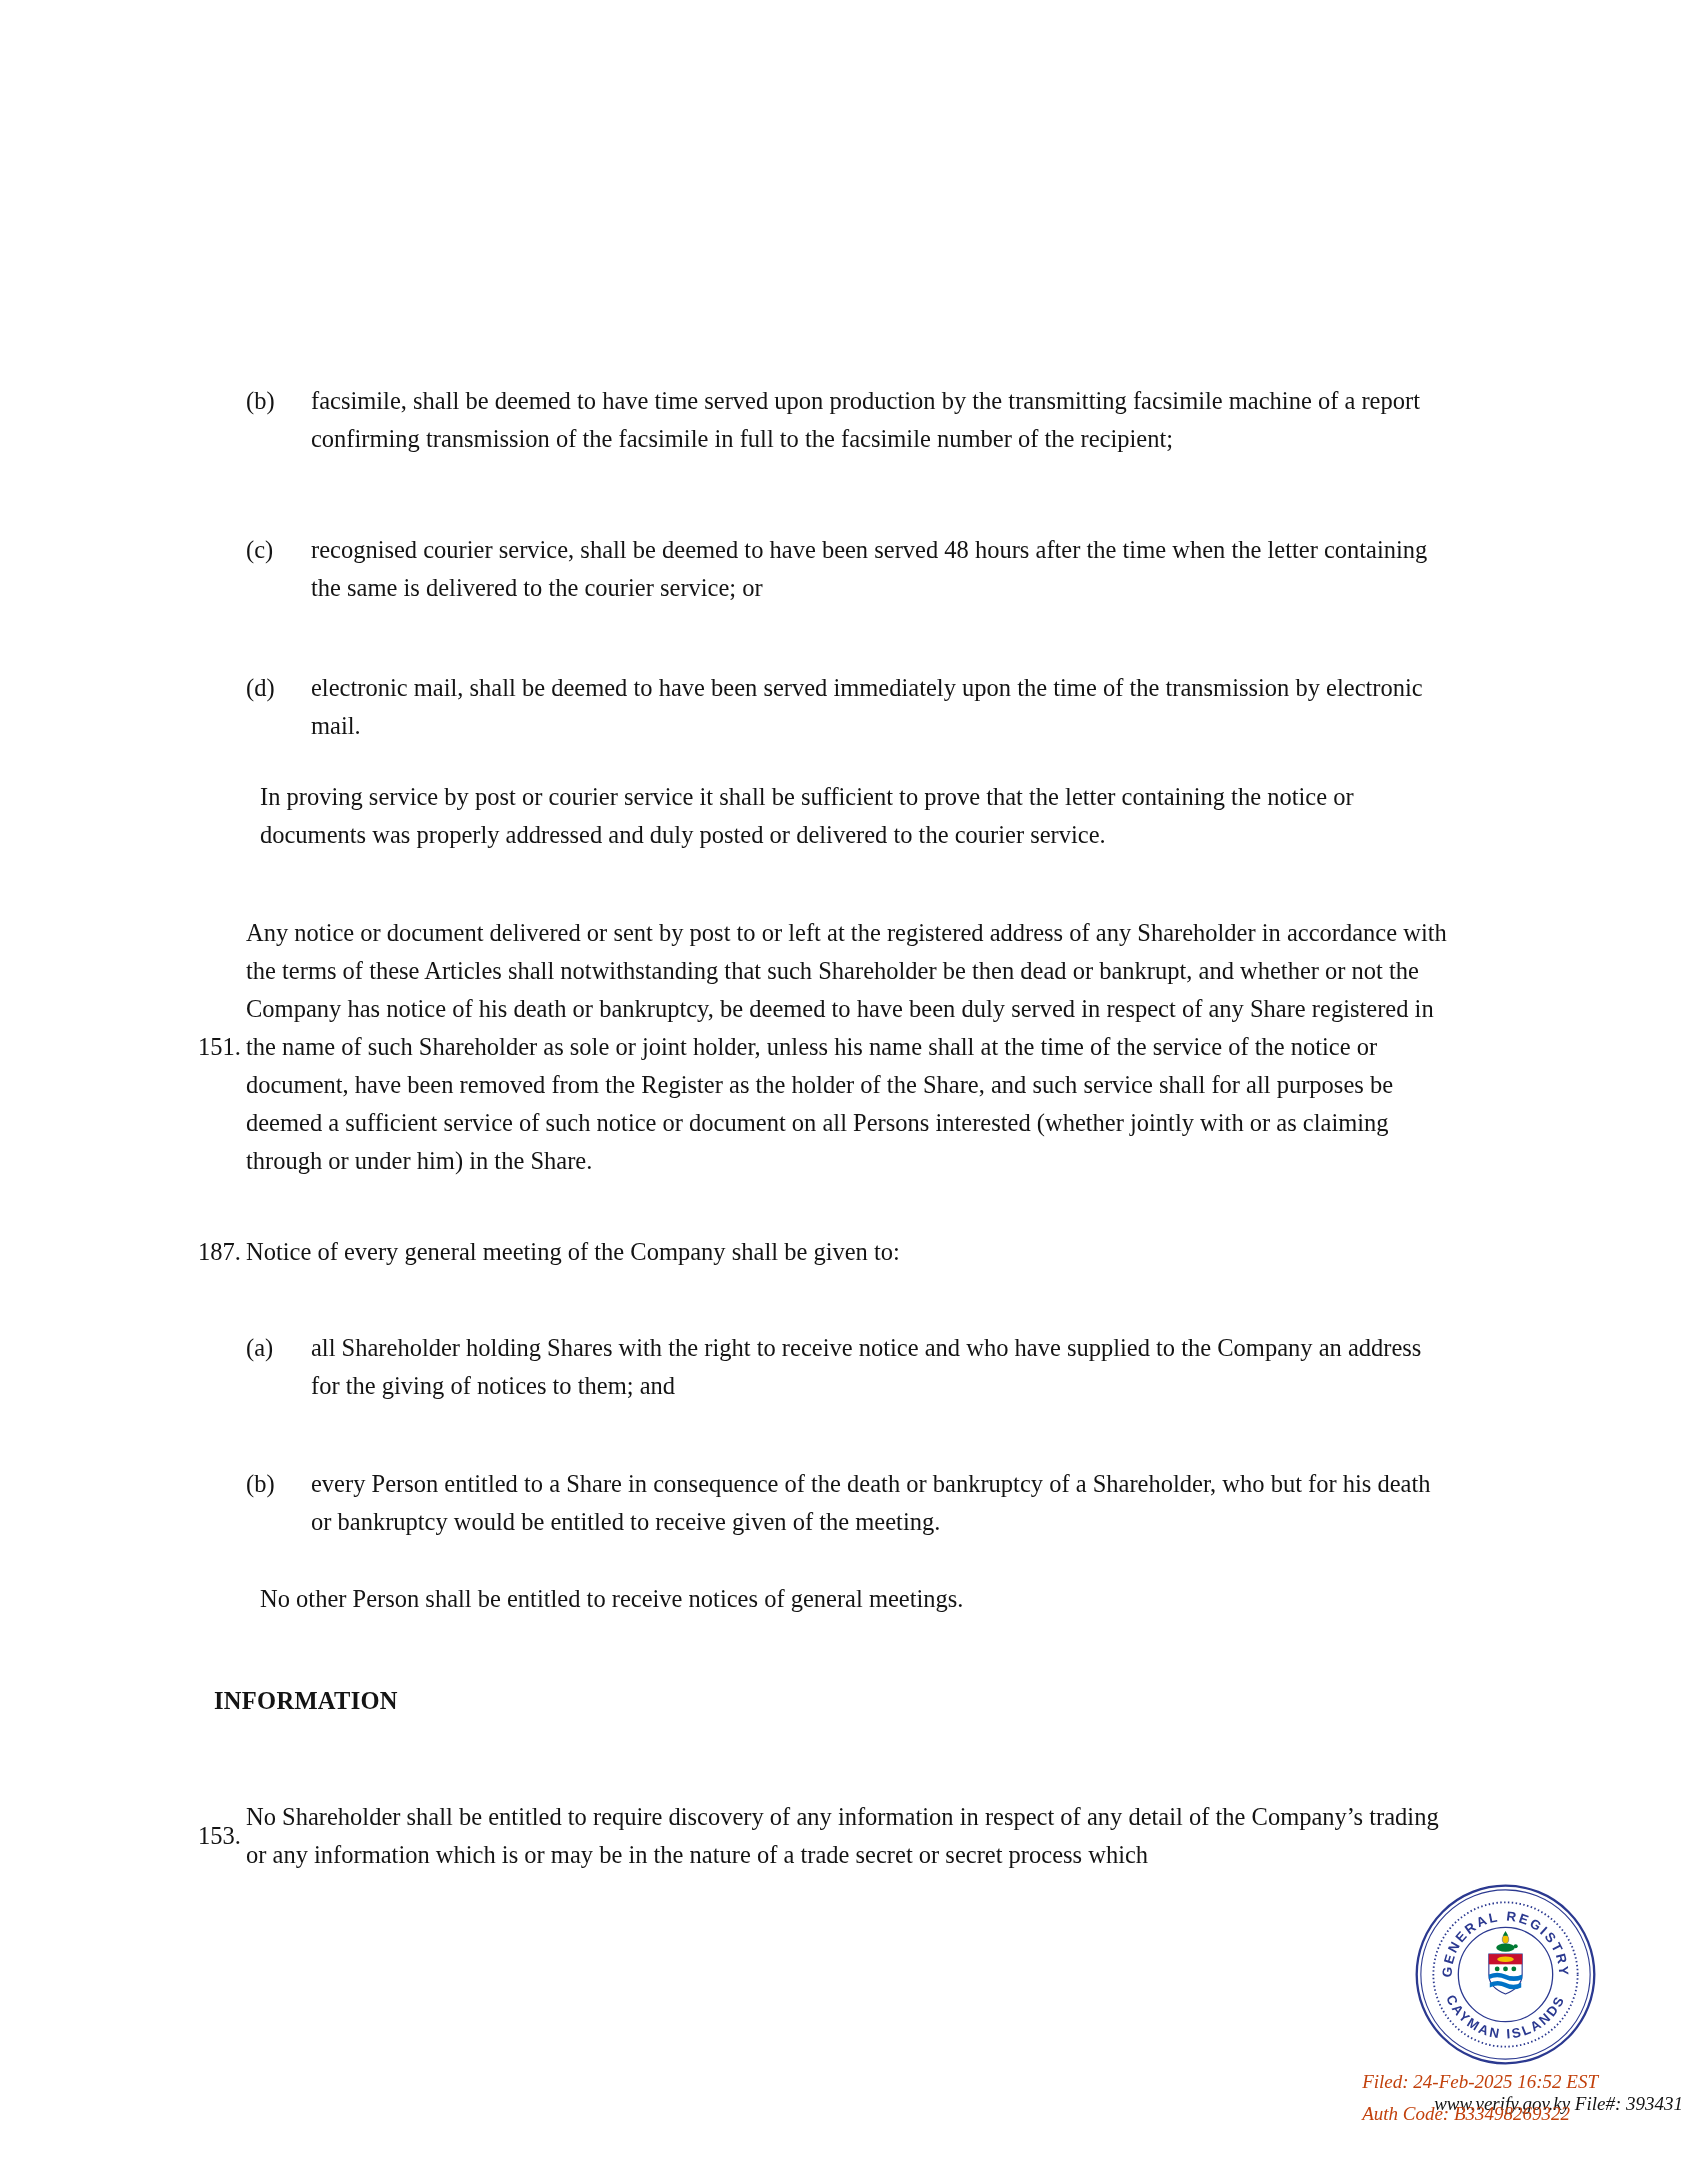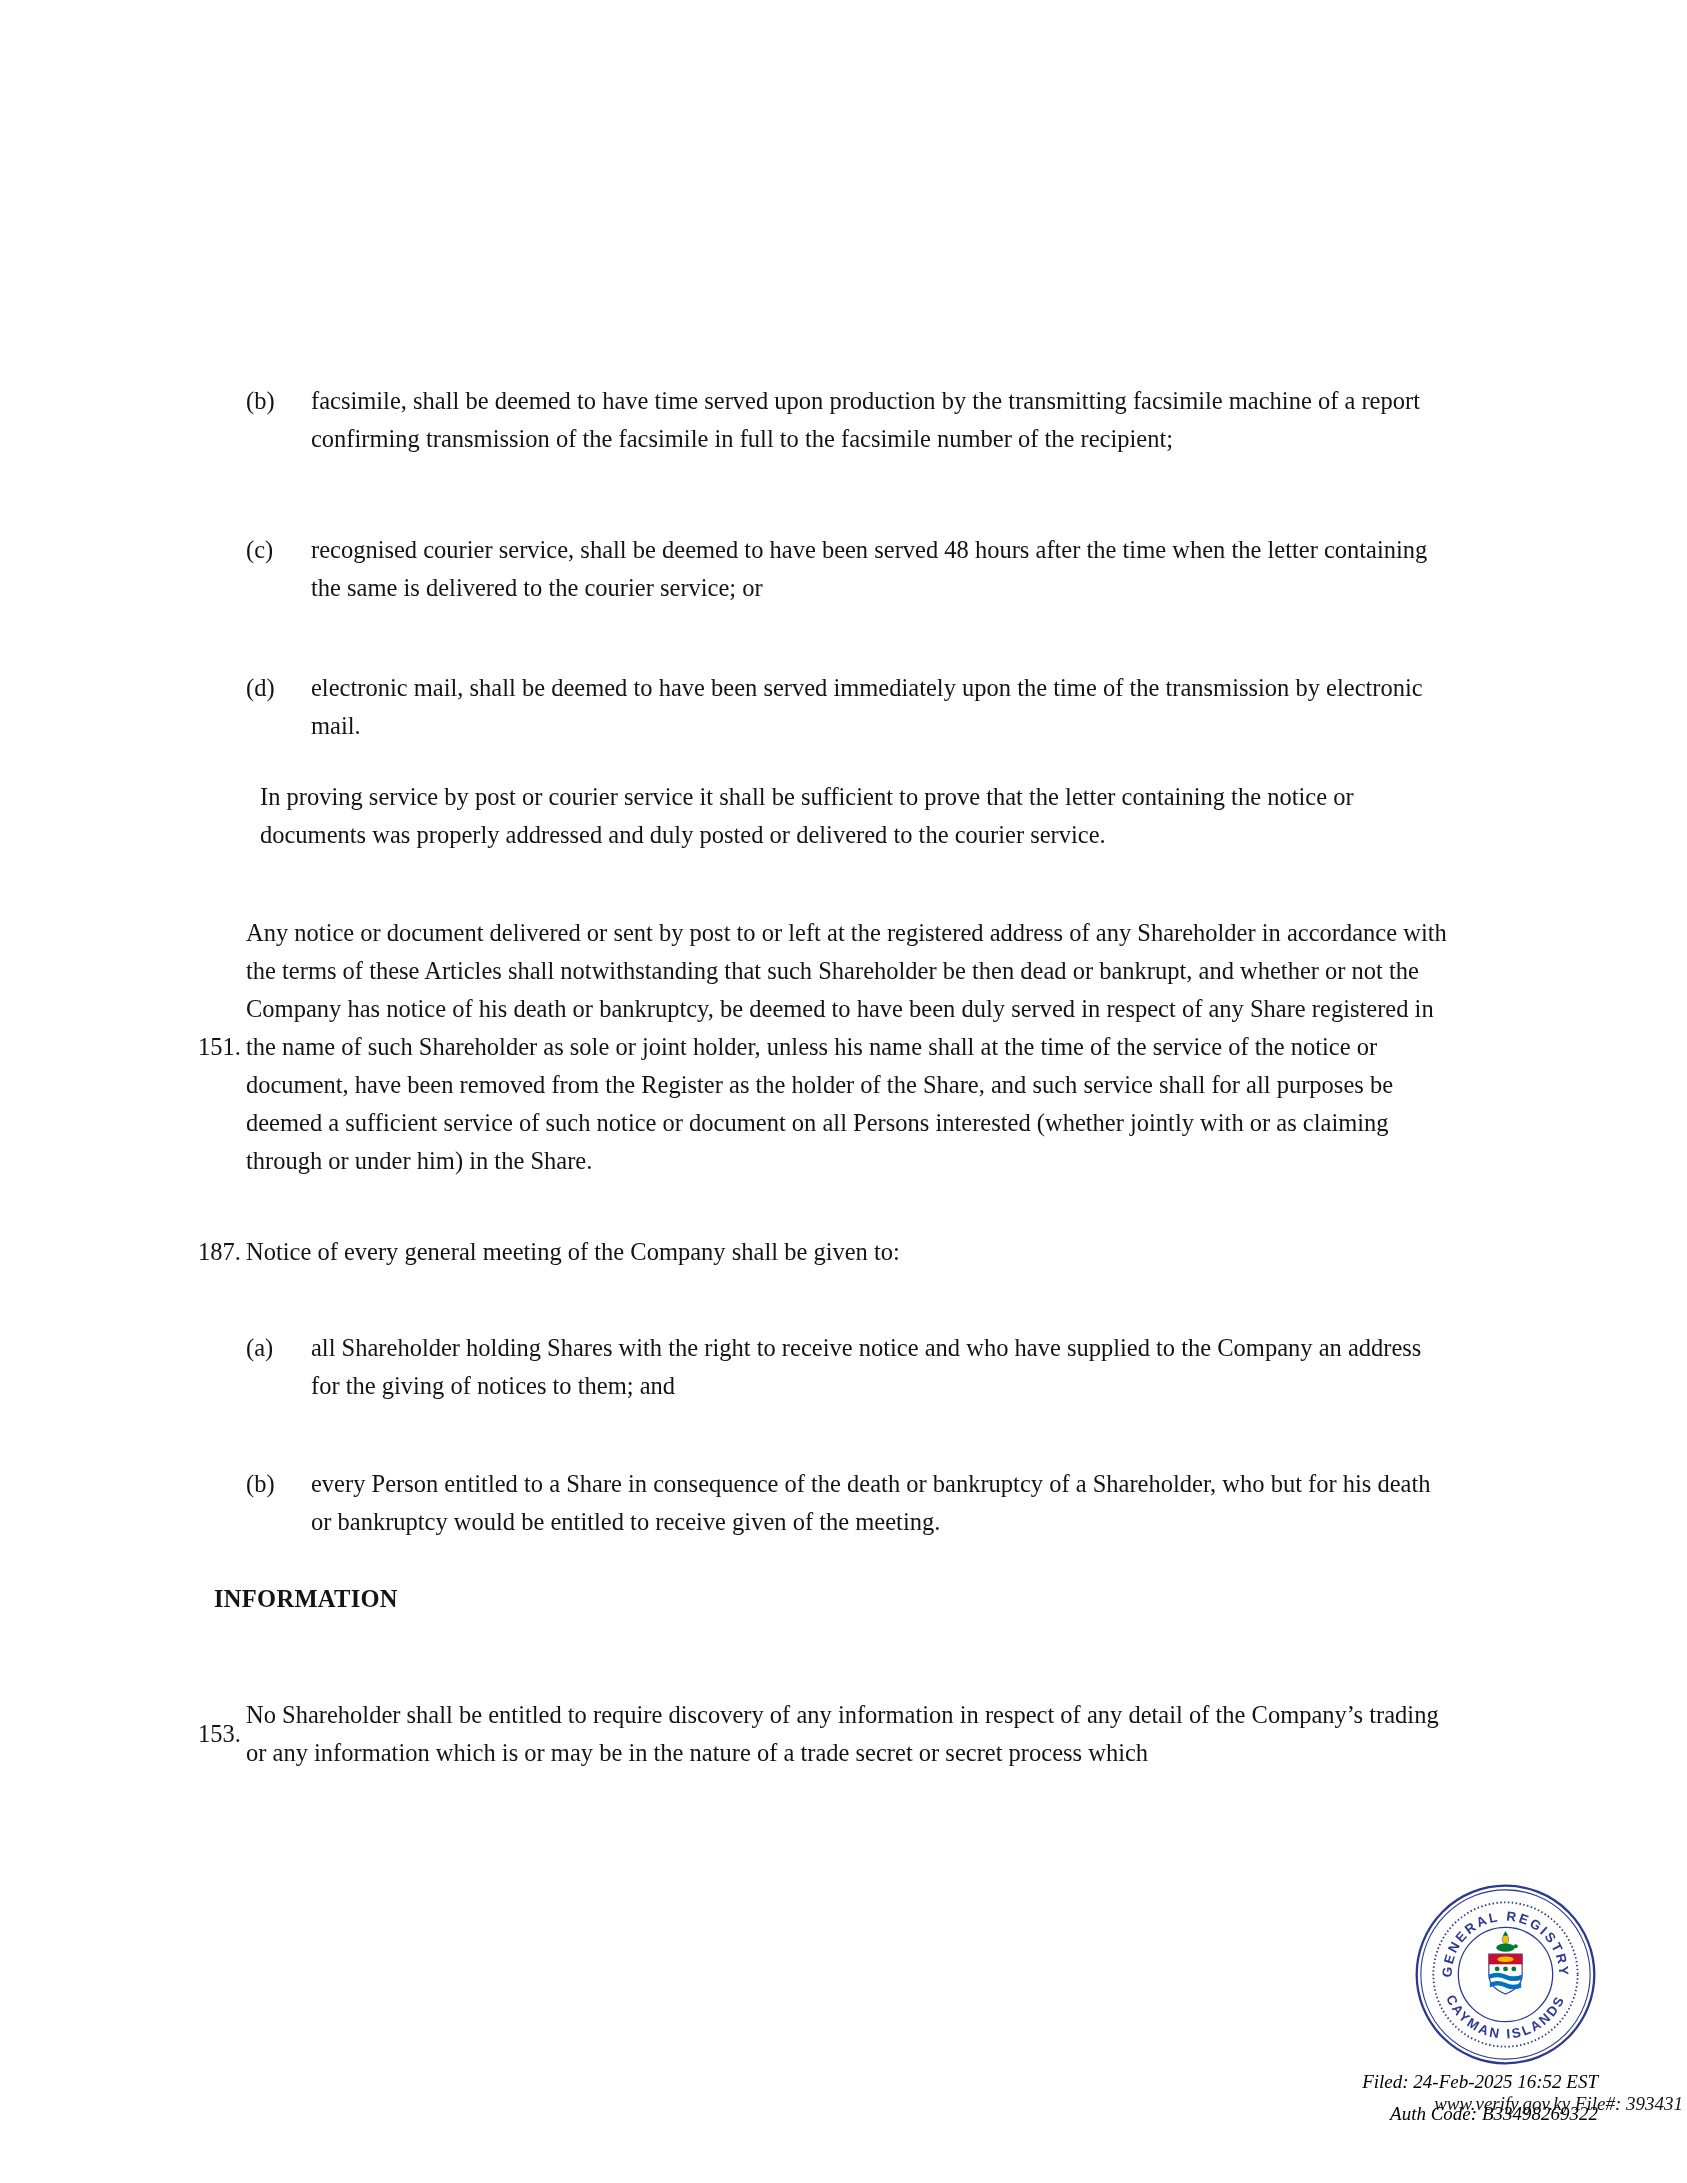--- a/index.html
+++ b/index.html
@@ -55,25 +55,24 @@
     text-align: right;
     font-style: italic;
     font-size: 19px;
     line-height: 24px;
     color: #141414;
   }
   .footer-right {
     position: absolute;
     right: 89px;
     top: 2066px;
-    text-align: right;
     font-style: italic;
     font-size: 19px;
     line-height: 32px;
-    color: #000000;
+    color: #c2410c;
   }
 </style>
 </head>
 <body>
 
 <div class="page">
 
   <div class="content">
 
     <div class="sub-item" style="margin-bottom:73px">
@@ -106,20 +105,21 @@
     <div class="sub-item" style="margin-bottom:60px">
       <span class="label">(a)</span>
       <span class="text">all Shareholder holding Shares with the right to receive notice and who have supplied to the Company an address for the giving of notices to them; and</span>
     </div>
 
     <div class="sub-item" style="margin-bottom:39px">
       <span class="label">(b)</span>
       <span class="text">every Person entitled to a Share in consequence of the death or bankruptcy of a Shareholder, who but for his death or bankruptcy would be entitled to receive given of the meeting.</span>
     </div>
 
+    <p class="indent-para" style="margin-bottom:64px">No other Person shall be entitled to receive notices of general meetings.</p>
 
     <h2 class="section-heading" style="margin-bottom:78px">INFORMATION</h2>
 
     <div class="clause">
       <span class="num">153.</span>
       <span class="text">No Shareholder shall be entitled to require discovery of any information in respect of any detail of the Company’s trading or any information which is or may be in the nature of a trade secret or secret process which</span>
     </div>
 
   </div>
 

